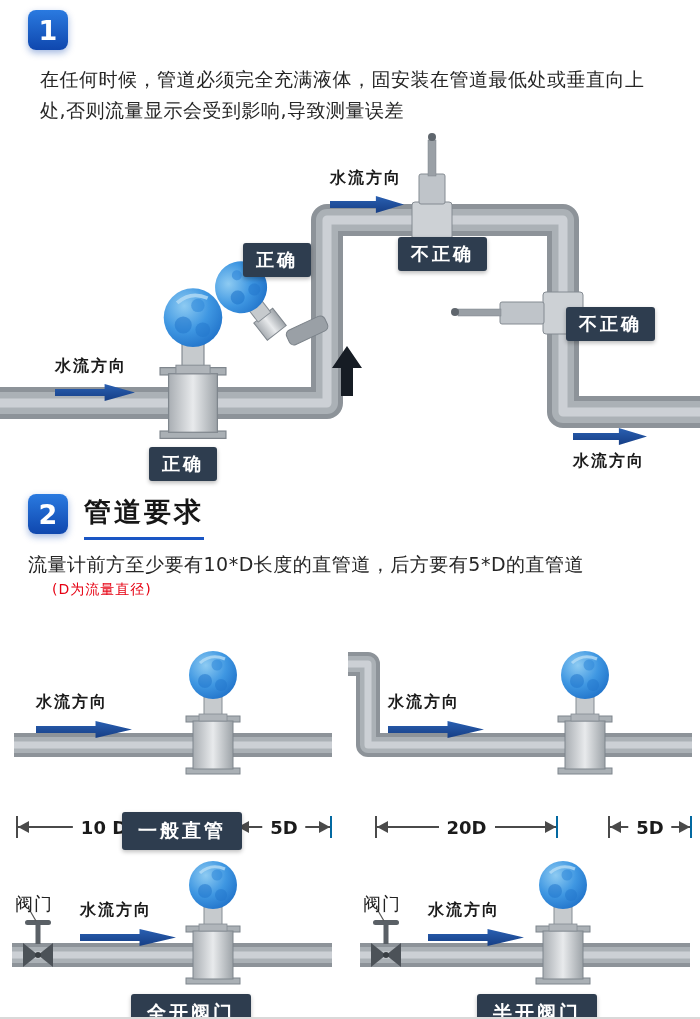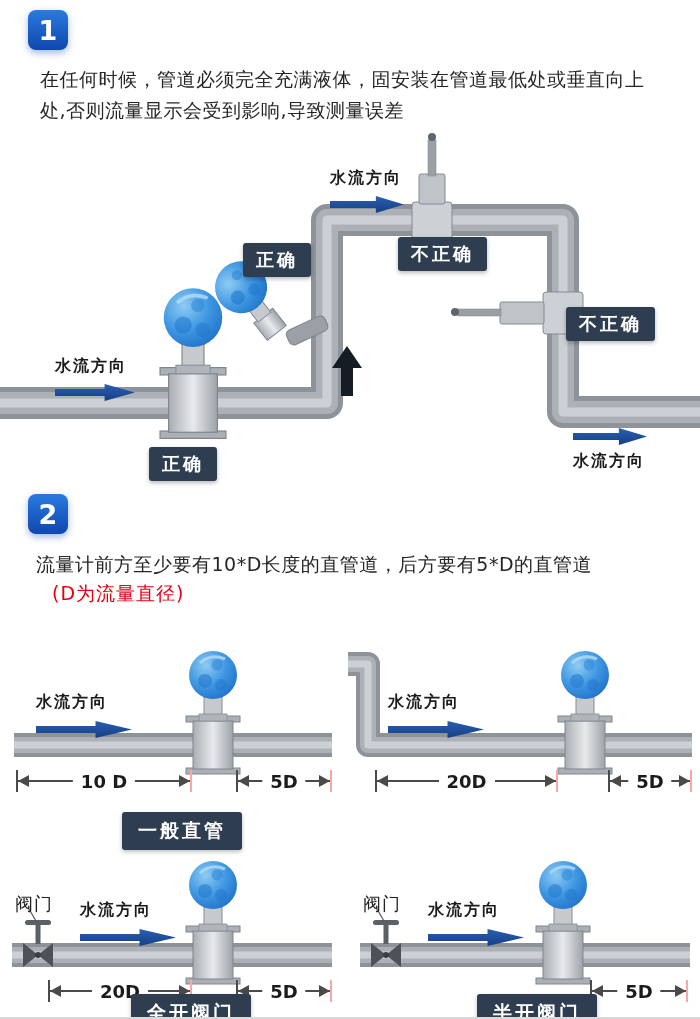--- a/index.html
+++ b/index.html
@@ -9,38 +9,38 @@
 
   .sec-header { position:absolute; display:flex; align-items:flex-start; gap:16px; }
   .num-badge { width:40px; height:40px; border-radius:8px;
     background:linear-gradient(180deg,#2a7ae0,#0f47ae); color:#fff;
     font-size:27px; font-weight:bold; display:flex; align-items:center; justify-content:center;
     box-shadow:0 3px 7px rgba(16,72,176,.38); }
   .sec-title { font-size:27px; font-weight:bold; color:#161616; letter-spacing:3px;
     padding-bottom:7px; border-bottom:3px solid #1a56c4; }
 
   .desc { position:absolute; font-size:19px; color:#262626; line-height:1.65; letter-spacing:.5px; }
-  .note { position:absolute; font-size:19px; color:#e60012; letter-spacing:1px; }
+  .note { position:absolute; font-size:14px; color:#e60012; letter-spacing:1px; }
 
   .diagram { position:absolute; left:0; width:652px; }
   .diagram svg { position:absolute; left:0; top:0; }
 
   .badge { position:absolute; background:#2e3d4f; color:#fff; font-size:18px; font-weight:bold;
     padding:5px 13px; border-radius:3px; letter-spacing:3px; box-shadow:0 2px 4px rgba(0,0,0,.28);
     white-space:nowrap; }
   .caption { position:absolute; background:#2e3d4f; color:#fff; font-size:19px; font-weight:bold;
     padding:6px 16px; border-radius:3px; letter-spacing:3px; white-space:nowrap;
     box-shadow:0 2px 4px rgba(0,0,0,.25); }
 
   .flow { position:absolute; }
   .flow .txt { font-size:16px; font-weight:bold; color:#1b1b1b; letter-spacing:2px; white-space:nowrap; }
   .arrow { height:17px; background:linear-gradient(180deg,#2a60b2,#163e85);
     clip-path:polygon(0 30%, 62% 30%, 62% 0, 100% 50%, 62% 100%, 62% 70%, 0 70%); }
 
-  .dim { position:absolute; height:22px; border-left:2px solid #4a4a4a; border-right:2px solid #fca5a5; }
+  .dim { position:absolute; height:22px; border-left:2px solid #4a4a4a; border-right:2px solid #0369a1;margin-top:46px; }
   .dim::before { content:""; position:absolute; left:0; right:0; top:10px; height:2px; background:#4a4a4a; }
   .dim .ah { position:absolute; top:5px; width:11px; height:12px; background:#4a4a4a; }
   .dim .ah.l { left:0; clip-path:polygon(0 50%, 100% 0, 100% 100%); }
   .dim .ah.r { right:0; clip-path:polygon(100% 50%, 0 0, 0 100%); }
   .dim .lbl { position:absolute; left:50%; top:50%; transform:translate(-50%,-50%);
     background:#fff; padding:0 8px; font-size:18px; font-weight:bold; color:#1b1b1b; white-space:nowrap; }
 
   .valve-lbl { position:absolute; font-size:18px; color:#222; letter-spacing:1px; }
   .bottom-divider { position:absolute; left:0; right:0; bottom:0; height:2px; background:#d9d9d9; }
 </style>
@@ -147,22 +147,23 @@
     <div class="badge" style="left:149px; top:319px;">正确</div>
 
     <div class="flow" style="left:573px; top:300px;">
       <div class="arrow" style="width:74px;"></div>
       <div class="txt" style="margin-top:6px;">水流方向</div>
     </div>
   </div>
 
   <div class="sec-header" style="left:28px; top:494px;">
     <div class="num-badge">2</div>
-  </div>
-  <div class="desc" style="left:36px; top:549px; width:645px;">流量计前方至少要有10*D长度的直管道，后方要有5*D的直管道</div>
+    <div class="sec-title">管道要求</div>
+  </div>
+  <div class="desc" style="left:28px; top:549px; width:645px;">流量计前方至少要有10*D长度的直管道，后方要有5*D的直管道</div>
   <div class="note" style="left:52px; top:581px;">(D为流量直径)</div>
 
   <div class="diagram" style="top:612px; height:407px;">
     <svg width="700" height="407" viewBox="0 0 700 407">
 
       <g>
         <path d="M 14 133 H 332" fill="none" stroke="#8d9399" stroke-width="24"></path>
         <path d="M 14 133 H 332" fill="none" stroke="#abb1b6" stroke-width="16"></path>
         <path d="M 14 133 H 332" fill="none" stroke="#cfd4d8" stroke-width="7" opacity="0.9"></path>
       </g>

